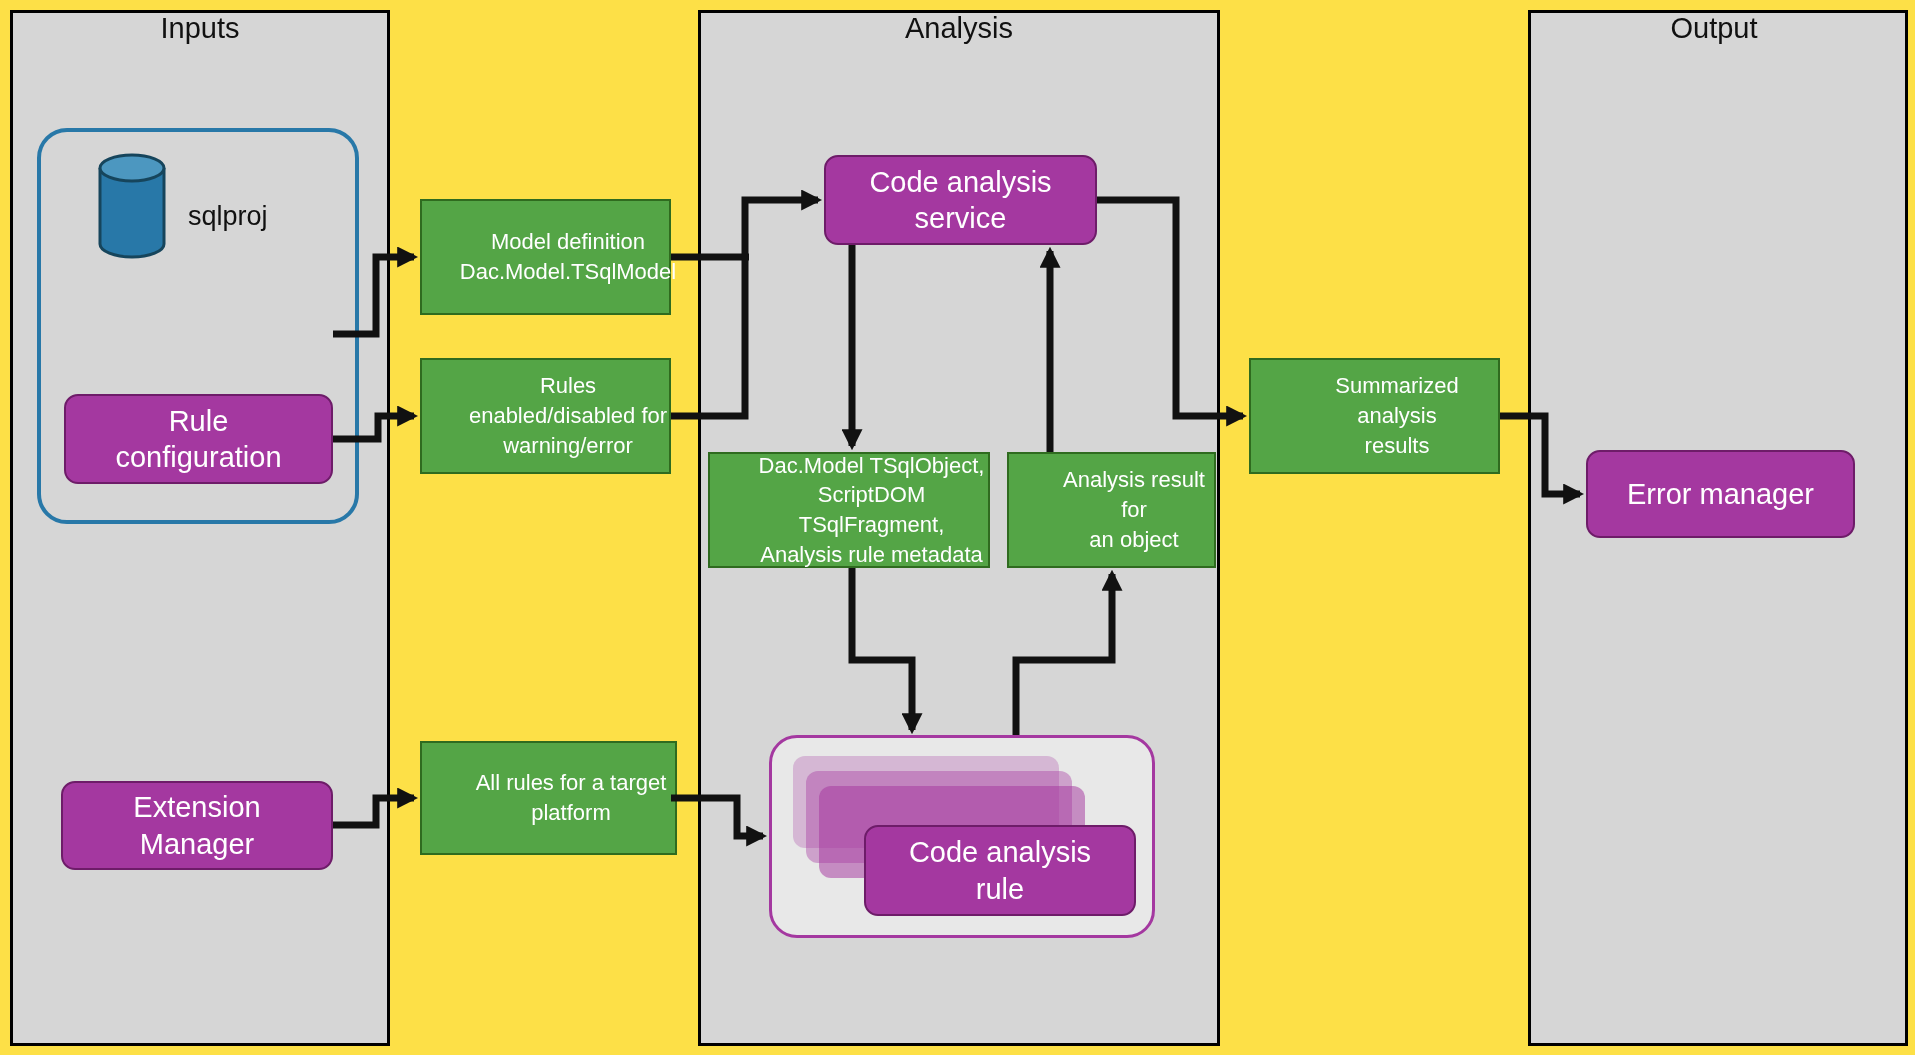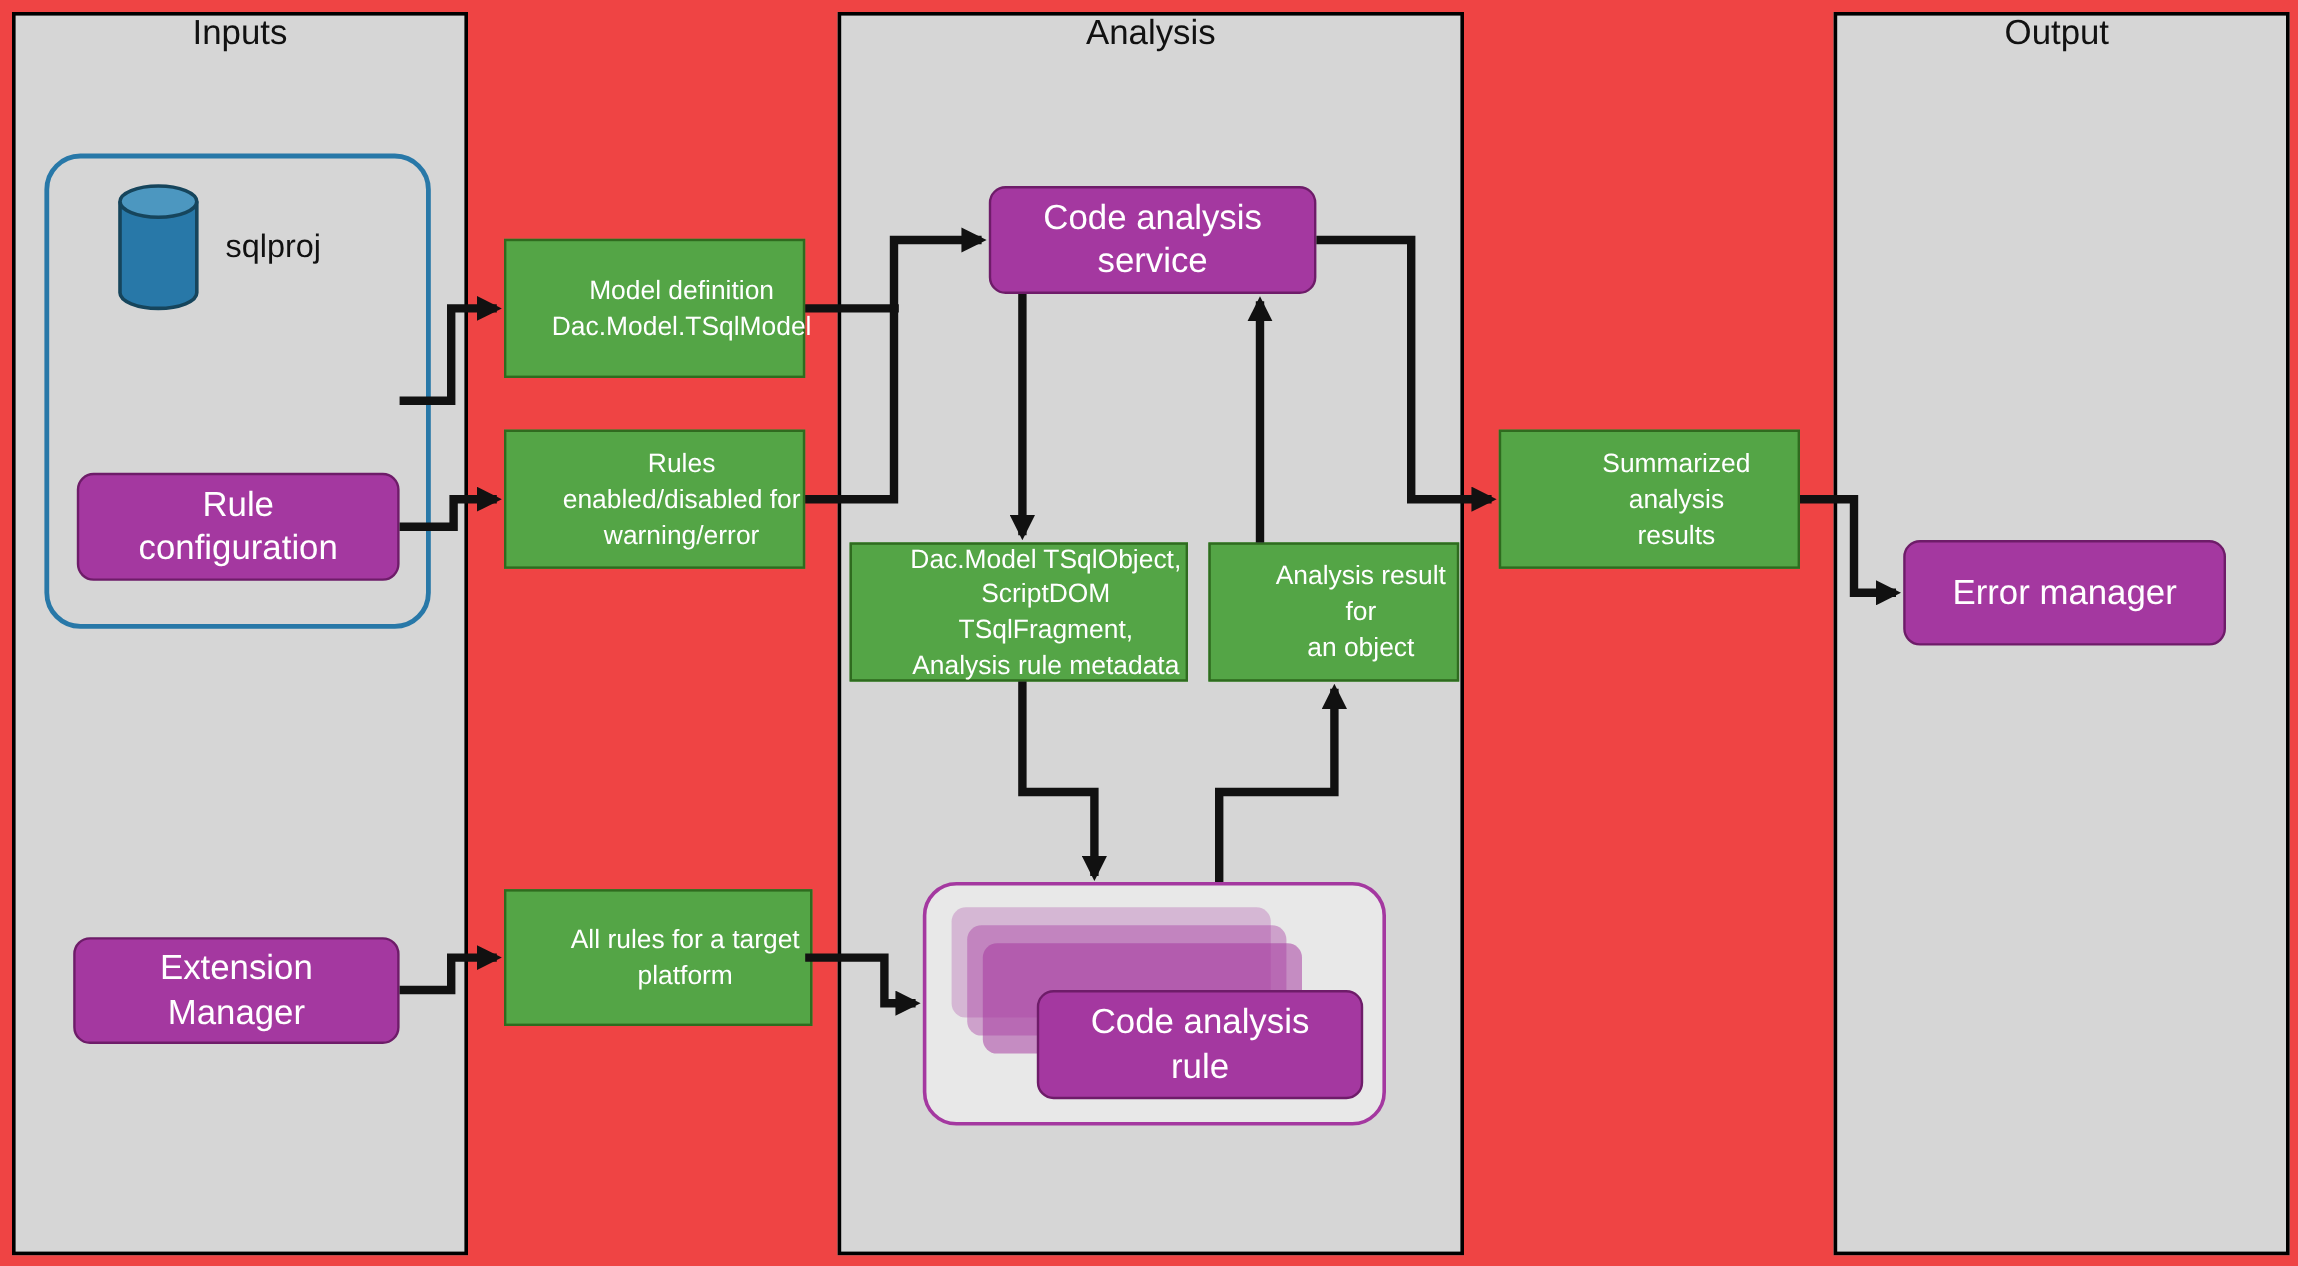--- a/index.html
+++ b/index.html
@@ -3,39 +3,39 @@
 <meta charset="utf-8">
 <style>
   :root{
     --purple:#A438A0; --purple-border:#6E1C69;
     --green:#54A546; --green-border:#2F6B1F;
     --teal:#2878A8; --teal-dark:#16455C; --teal-light:#4C97C0;
     --column-bg:#D6D6D6; --container-bg:#E8E8E8; --arrow:#111111;
     --sheet1:rgba(164,56,160,0.28); --sheet2:rgba(164,56,160,0.40); --sheet3:rgba(164,56,160,0.52);
   }
   html,body{margin:0;padding:0;background:#ffffff;font-family:"Liberation Sans",sans-serif;}
-  .stage{position:relative;width:1915px;height:1055px;background:#ef4444;overflow:hidden;}
+  .stage{position:relative;width:1915px;height:1055px;background:#fde047;overflow:hidden;}
   .column{position:absolute;background:var(--column-bg);border:3px solid #000;box-sizing:border-box;z-index:1;}
   .column-title{position:absolute;top:12px;left:0;right:0;text-align:center;font-size:29px;color:#111;z-index:2;}
   .blue-wrap{position:absolute;border:4px solid var(--teal);border-radius:30px;box-sizing:border-box;z-index:2;}
   .pnode{position:absolute;background:var(--purple);border:2px solid var(--purple-border);border-radius:14px;
          color:#fff;display:flex;align-items:center;justify-content:center;text-align:center;
          white-space:pre-line;font-size:29px;line-height:1.25;box-sizing:border-box;z-index:10;}
   .gnode{position:absolute;background:var(--green);border:2px solid var(--green-border);
          color:#fff;display:flex;align-items:center;justify-content:center;text-align:center;
          white-space:pre-line;font-size:22px;line-height:1.35;box-sizing:border-box;z-index:10;padding-left:45px;}
   .rule-wrap{position:absolute;background:var(--container-bg);border:3px solid var(--purple);
          border-radius:28px;box-sizing:border-box;z-index:9;}
   .sheet{position:absolute;border-radius:12px;z-index:1;}
   .sheet1{background:var(--sheet1);}
   .sheet2{background:var(--sheet2);}
   .sheet3{background:var(--sheet3);}
   .rule-wrap .pnode{z-index:5;}
   .cyl{position:absolute;z-index:5;}
-  .plain-label{position:absolute;font-size:27px;color:#111;z-index:5;}
+  .plain-label{position:absolute;font-size:27px;color:#111;z-index:5;margin-top:11px;}
   svg.overlay{position:absolute;top:0;left:0;width:1915px;height:1055px;pointer-events:none;z-index:30;}
   .arrow{fill:none;stroke:var(--arrow);stroke-width:7;}
   #ah path{fill:var(--arrow);}
 </style>
 </head>
 <body>
 
 <div class="stage">
 
   <div class="column" style="left:10px;top:10px;width:380px;height:1036px;"></div>

